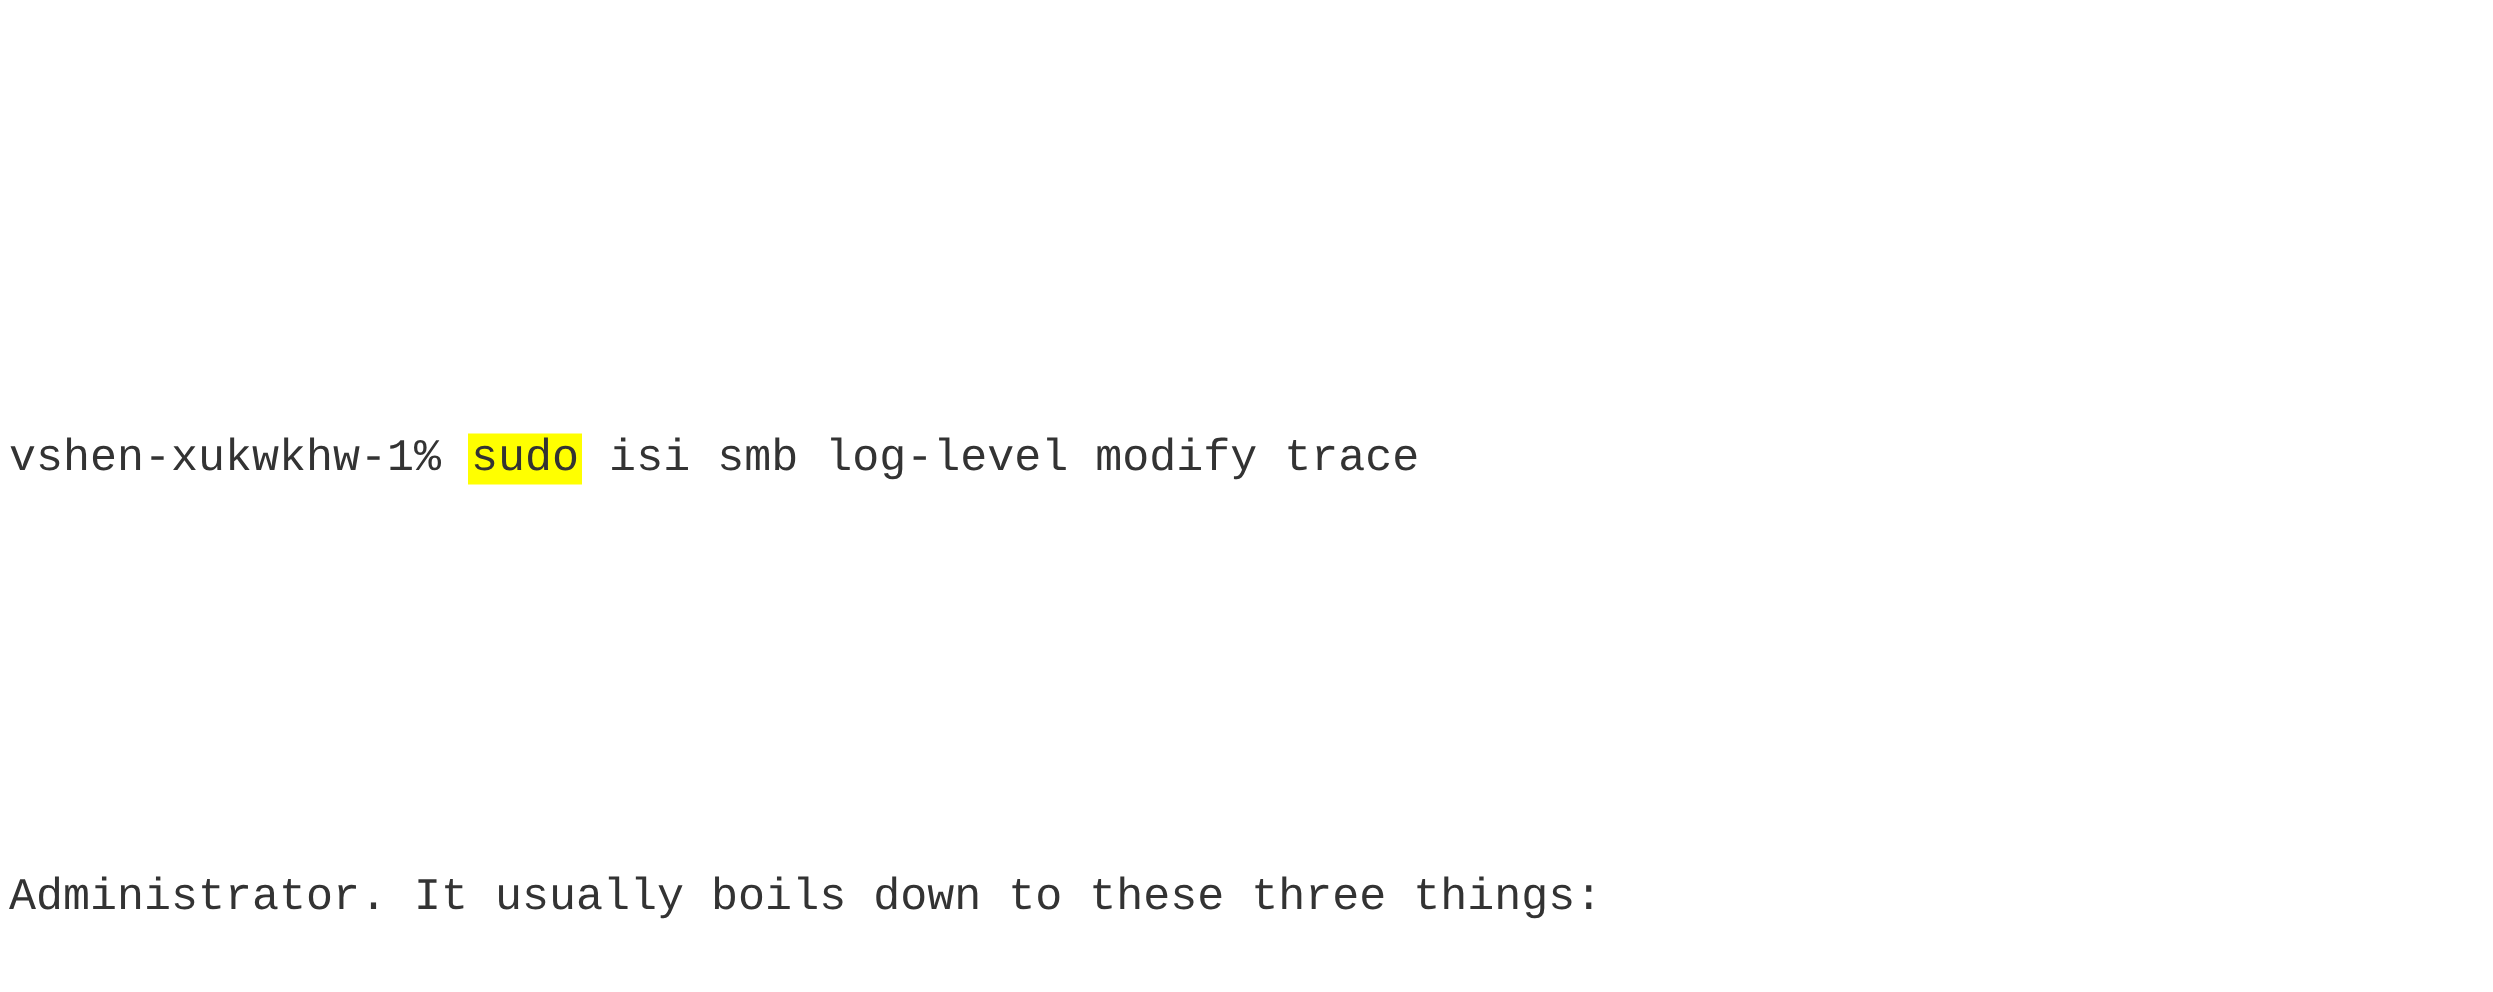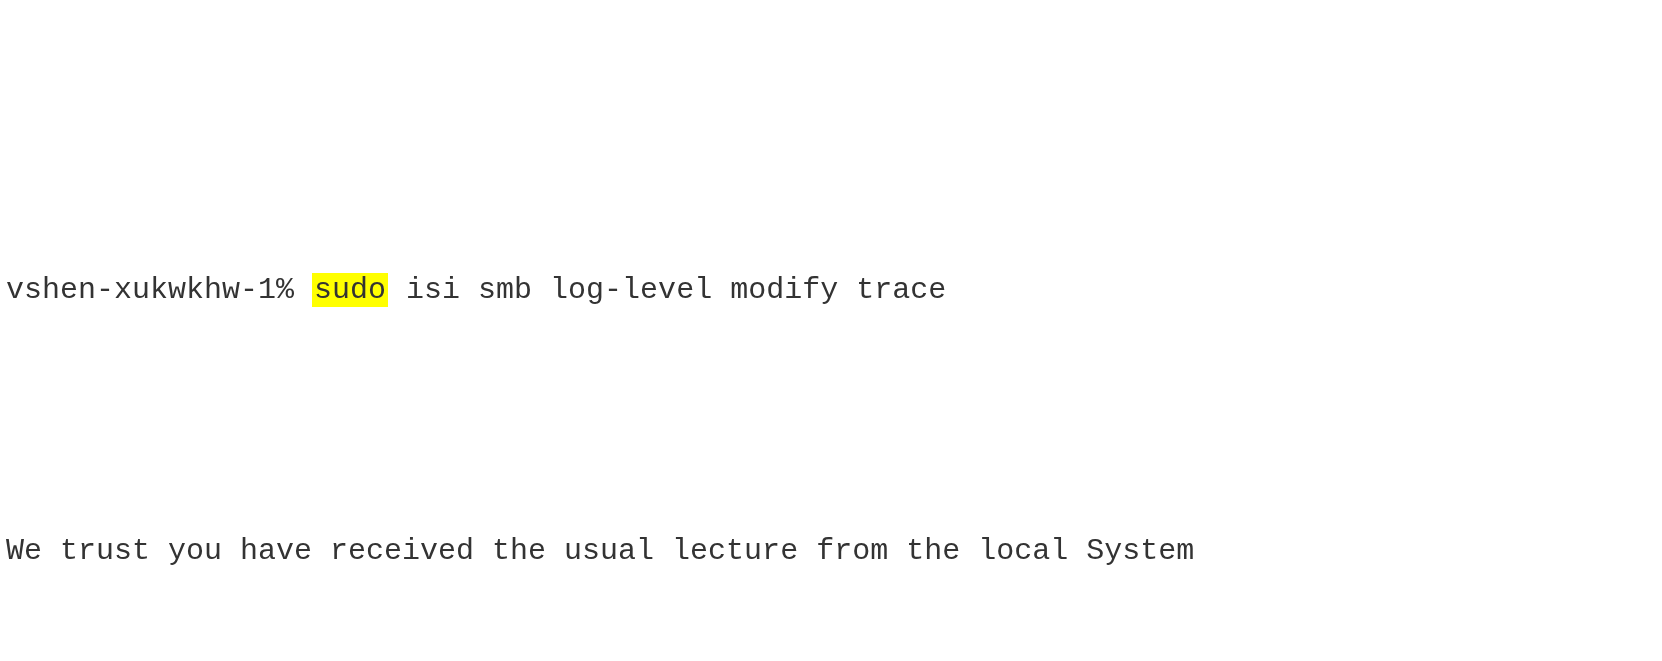--- a/index.html
+++ b/index.html
@@ -14,38 +14,38 @@
       line-height: 1.45;
       color: #333333;
       padding: 8px 6px;
       white-space: pre;
     }
     .terminal {
       display: block;
     }
     .line {
       display: block;
+      margin-top: 16px;
     }
     .sudo-hl {
       background: #ffff00;
       padding: 0 2px;
     }
     .sp {
       display: inline;
     }
   </style>
 </head>
 <body>
 
 
 
 <div class="terminal">
   <span class="line"><span class="sp">vshen-xukwkhw-1% </span><span class="sudo-hl">sudo</span><span class="sp"> isi smb log-level modify trace</span></span>
   <span class="line"> </span>
-  <span class="line">We trust you have received the usual lecture from the local System</span>
   <span class="line">Administrator. It usually boils down to these three things:</span>
   
   
   
   
   
   
   
   
   

